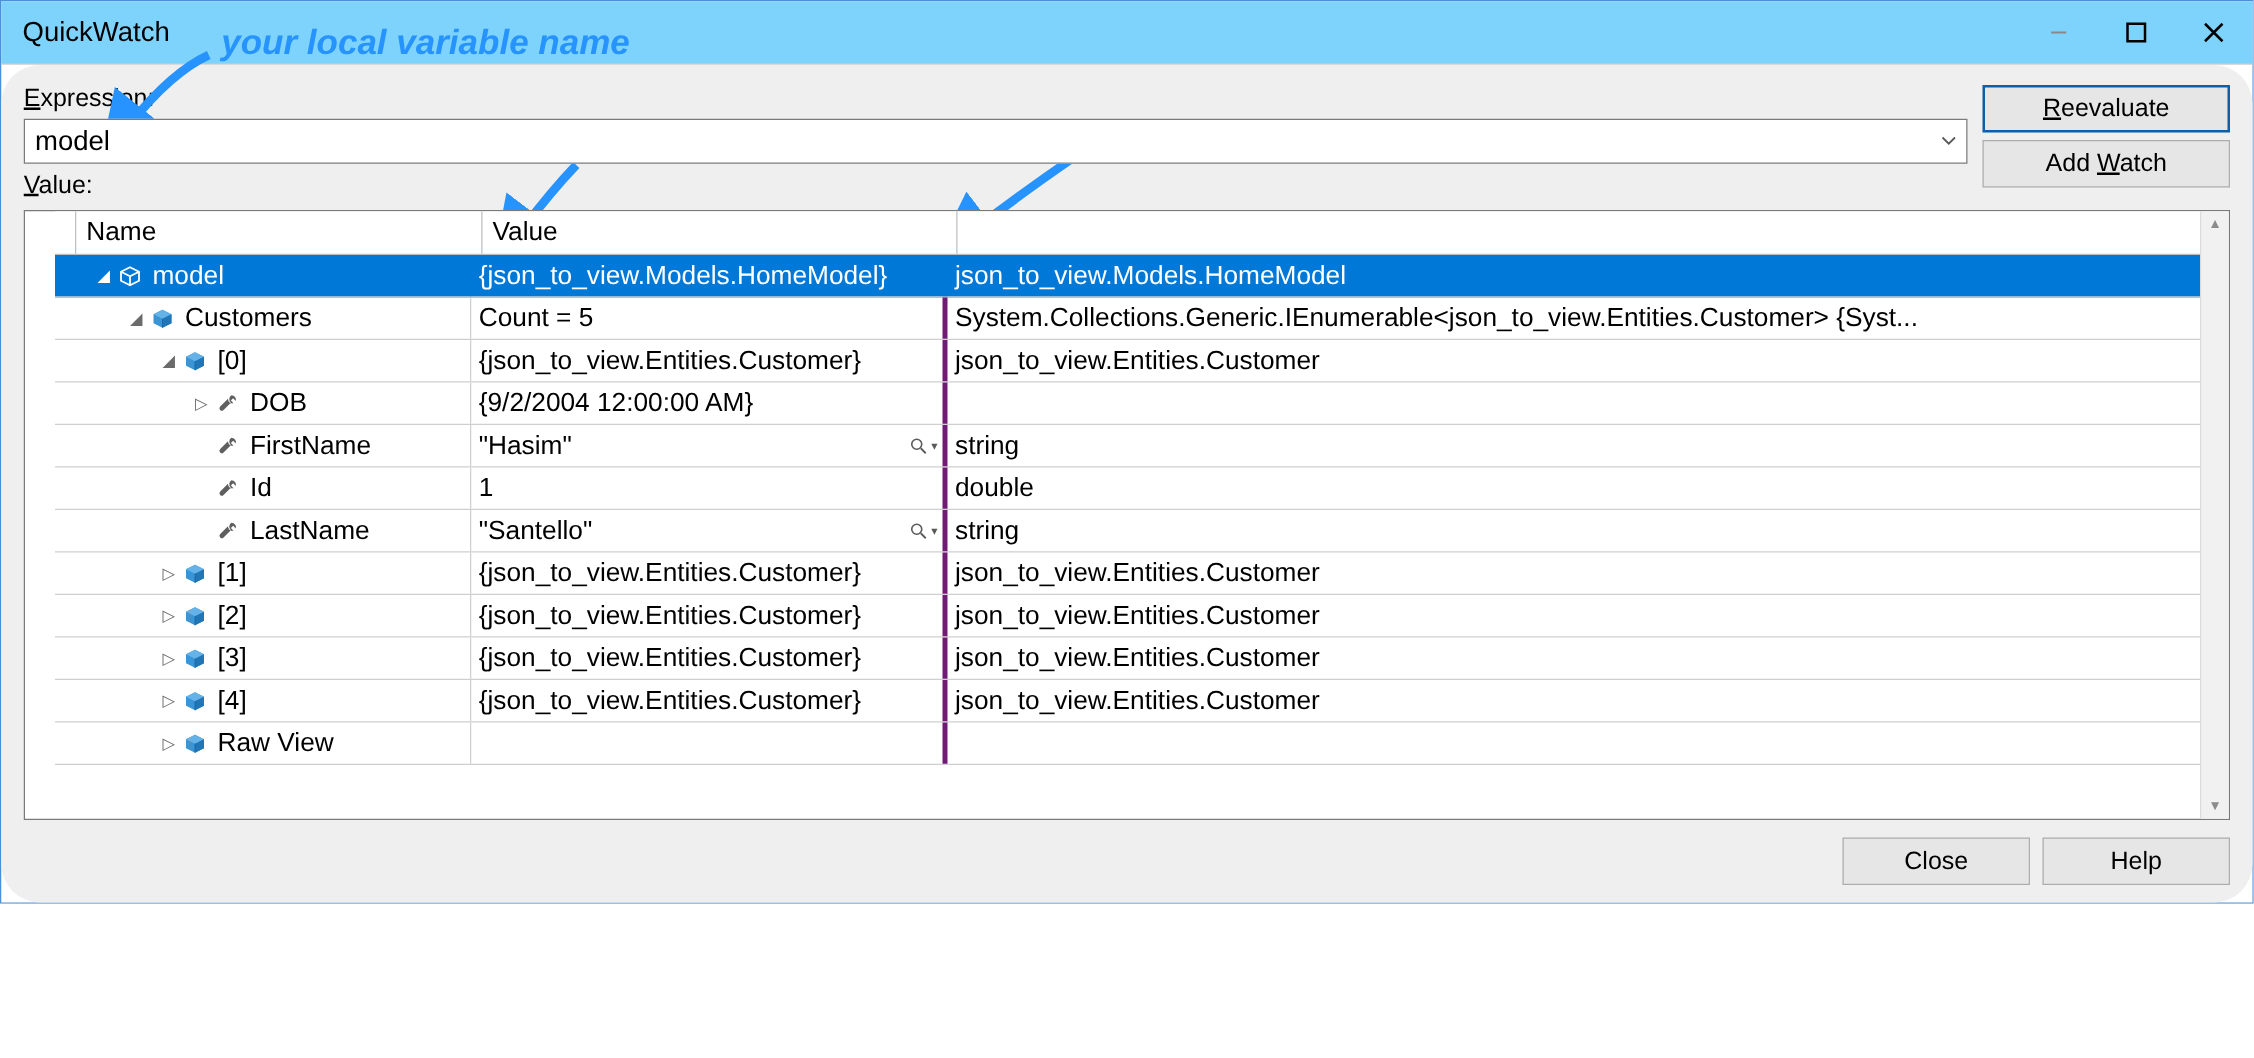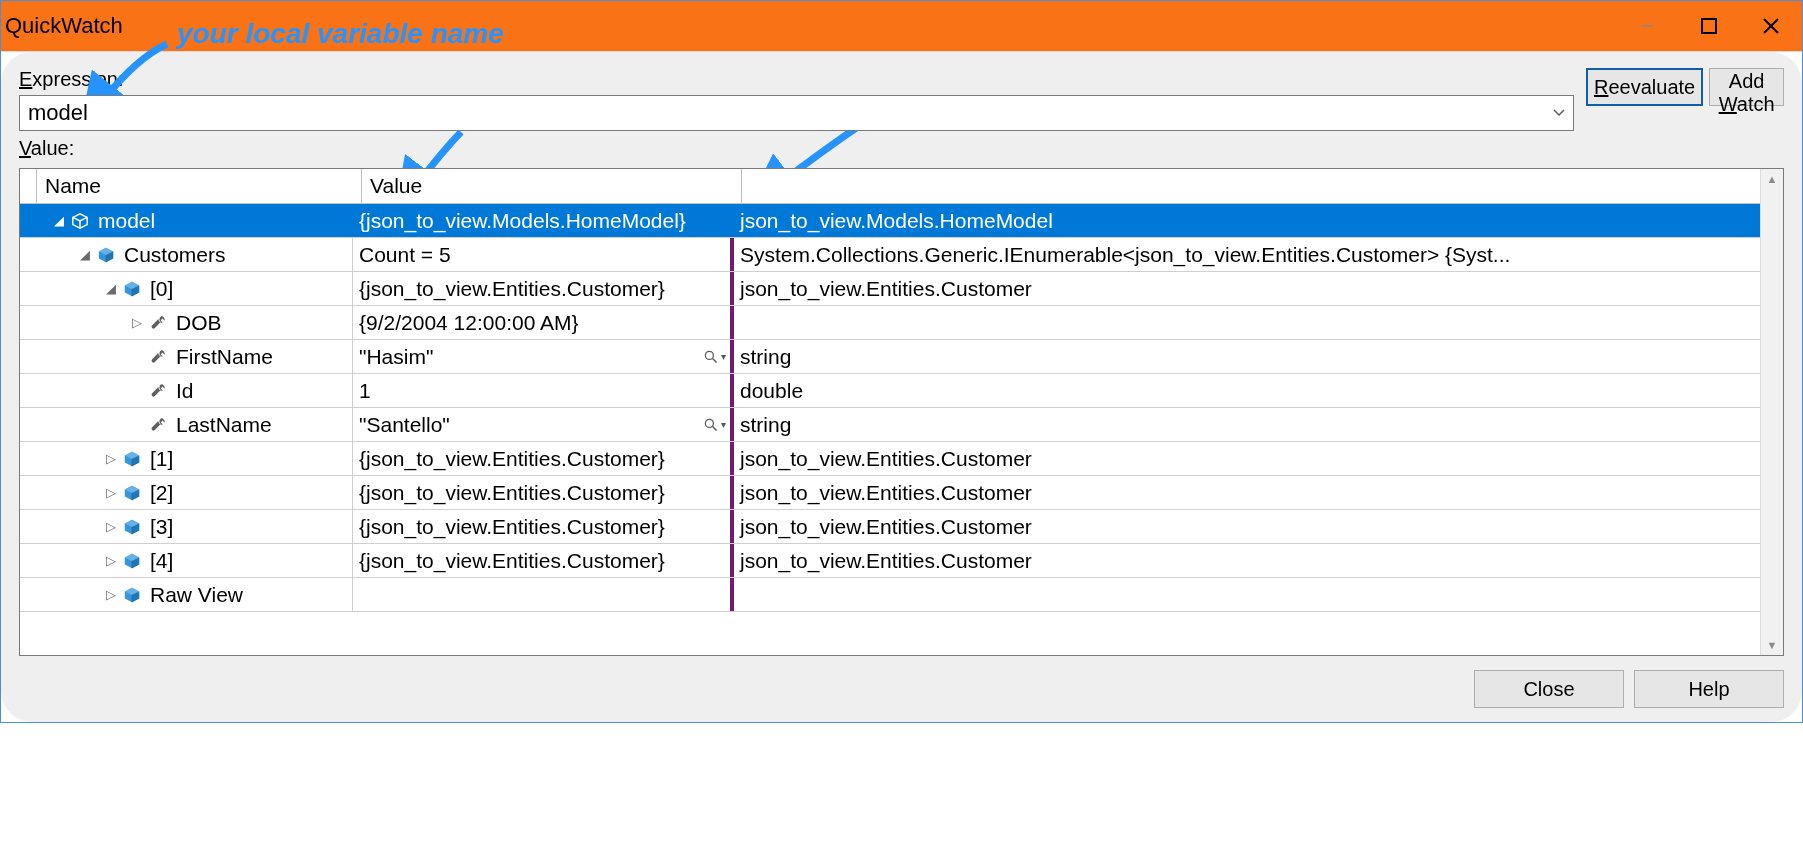--- a/index.html
+++ b/index.html
@@ -14,24 +14,24 @@
     width: 1803px;
     border: 1px solid #4a90d9;
     box-sizing: border-box;
     position: relative;
     background: #fff;
   }
   .titlebar {
     height: 50px;
     display: flex;
     align-items: center;
-    padding-left: 4px;
+    padding-left: 17px;
     font-size: 22px;
     position: relative;
-    background: #f97316;
+    background: #7dd3fc;
     border-bottom: 1px solid #d9d9d9;
   }
   .titlebar-buttons {
     position: absolute;
     right: 0;
     top: 0;
     height: 100%;
     display: flex;
   }
   .tb-btn {
@@ -57,21 +57,21 @@
   .underline-first::first-letter { text-decoration: underline; }
   .row-expr {
     display: flex;
     gap: 12px;
     align-items: flex-start;
   }
   .expr-col { flex: 1 1 auto; }
   .btn-col {
     width: 198px;
     display: flex;
-    flex-direction: row;
+    flex-direction: column;
     gap: 6px;
   }
   .expr-input-wrap {
     position: relative;
     background: #fff;
     border: 1px solid #7a7a7a;
     height: 34px;
     display: flex;
     align-items: center;
   }
@@ -107,20 +107,21 @@
     background: #e6e6e6;
   }
   .val-label { margin-top: 6px; text-align: right; }
   .grid-wrap {
     margin-top: 4px;
     border: 1px solid #7a7a7a;
     background: #fff;
     height: 486px;
     position: relative;
     display: flex;
+    padding-left: 24px;
   }
   .grid-body {
     flex: 1 1 auto;
     overflow: hidden;
   }
   .grid-scroll {
     width: 22px;
     background: #f1f1f1;
     border-left: 1px solid #dcdcdc;
     position: relative;

